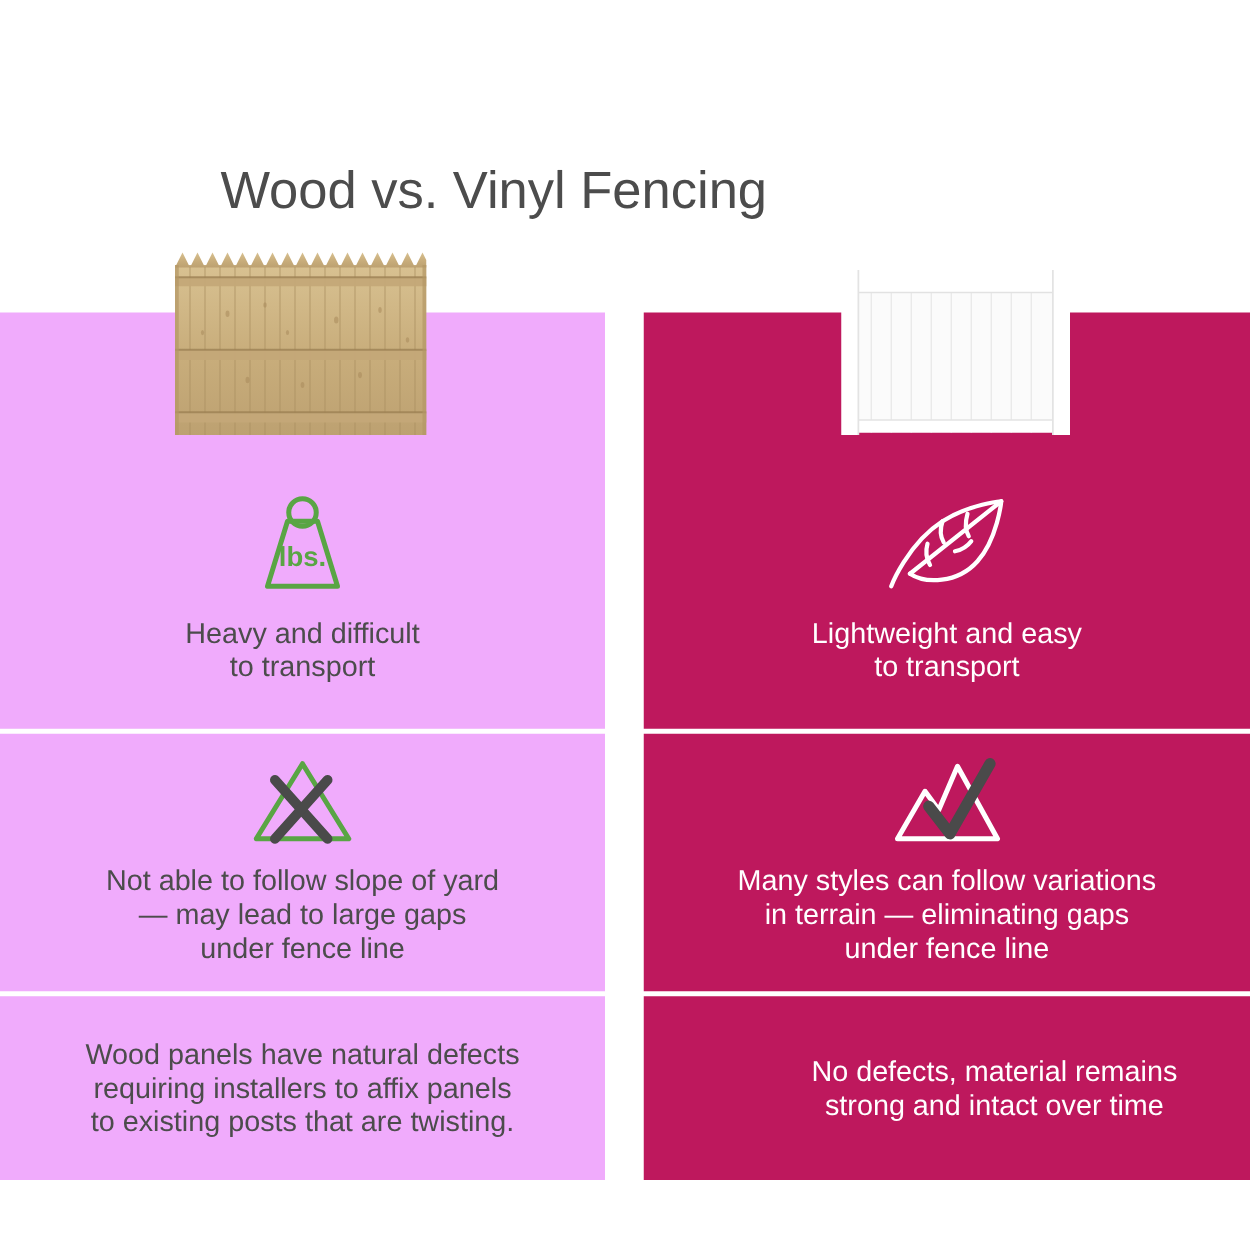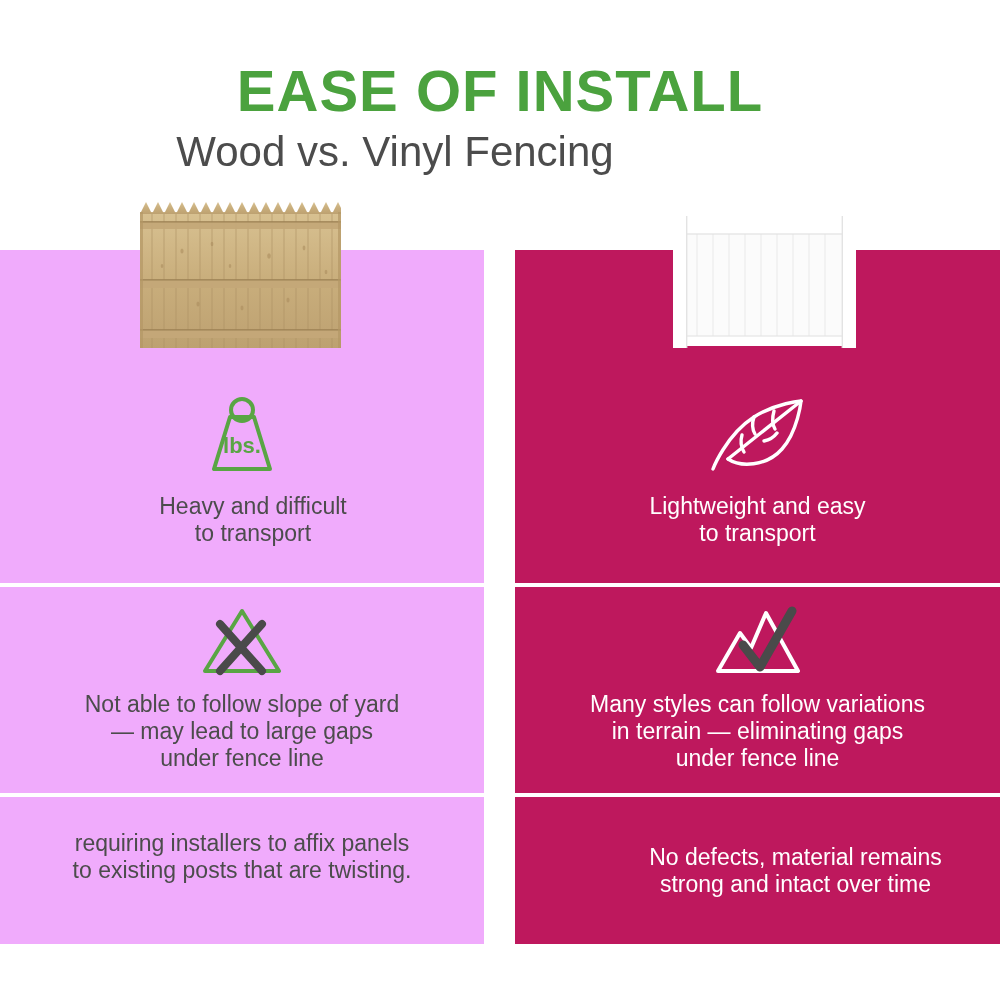--- a/index.html
+++ b/index.html
@@ -28,36 +28,35 @@
   
   .cell{position:absolute;left:0;width:100%;display:flex;flex-direction:column;
         align-items:center;justify-content:flex-start;box-sizing:border-box;}
 
   .icon-wrap{display:flex;align-items:center;justify-content:center;}
 
   .caption{text-align:center;font-size:23px;line-height:1.17;}
   .left .caption{color:#4c4c4c;}
   .right .caption{color:#ffffff;}
 
-  .cap-row1-l{position:absolute;top:243px;left:0;width:100%;padding-left:11px;}
+  .cap-row1-l{position:absolute;top:243px;left:0;width:100%;}
   .cap-row1-r{position:absolute;top:243px;left:0;width:100%;}
 
   .ic-row1{position:absolute;top:145px;left:0;width:100%;}
 
   
   .fence{position:absolute;}
   .fence-wood{left:138px;top:196px;width:205px;height:154px;}
   .fence-vinyl{left:663px;top:196px;width:203px;height:152px;}
 </style>
 </head>
 <body>
 
 <div class="stage">
 
-  <div class="title">EASE OF INSTALL</div>
   <div class="subtitle">Wood vs. Vinyl Fencing</div>
 
   <div class="col left">
 
     <div class="panel p1">
       <div class="cell ic-row1">
         <div class="icon-wrap">
           <svg width="74" height="80" viewBox="0 0 74 80">
             <circle cx="37" cy="15" r="11" fill="none" stroke="#59a544" stroke-width="4"></circle>
             <path d="M25 22 L9 74 L65 74 L49 22 Z" fill="none" stroke="#59a544" stroke-width="4" stroke-linejoin="round"></path>
@@ -83,20 +82,21 @@
       </div>
       <div class="caption" style="position:absolute;top:104px;left:0;width:100%;">
         <div>Not able to follow slope of yard</div>
         <div>— may lead to large gaps</div>
         <div>under fence line</div>
       </div>
     </div>
 
     <div class="panel p3">
       <div class="caption" style="position:absolute;top:33px;left:0;width:100%;">
+        <div>Wood panels have natural defects</div>
         <div>requiring installers to affix panels</div>
         <div>to existing posts that are twisting.</div>
       </div>
     </div>
   </div>
 
   <div class="col right">
 
     <div class="panel p1">
       <div class="cell ic-row1">

